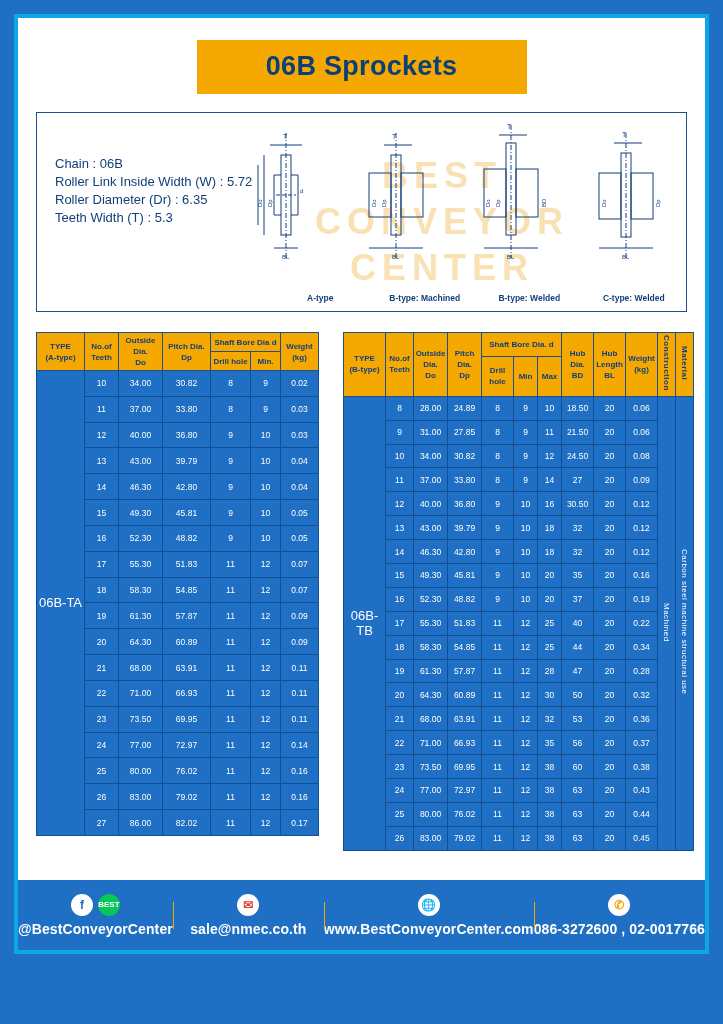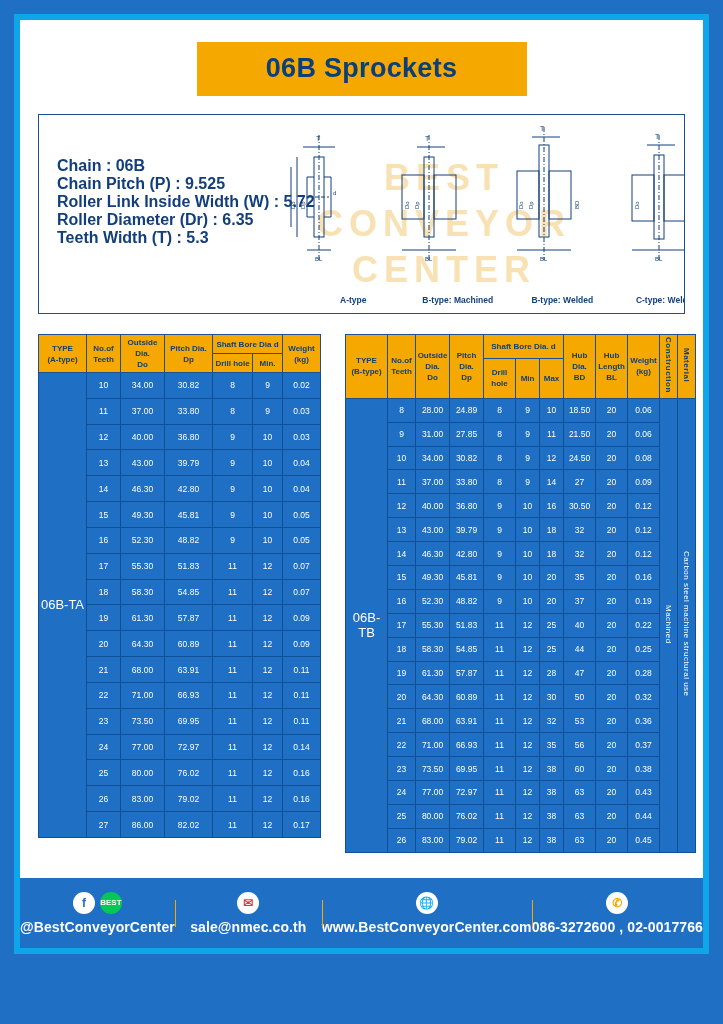--- a/index.html
+++ b/index.html
@@ -13,21 +13,21 @@
     position: relative;
     width: 723px; height: 1024px;
     background: #1f6fc4;
     padding: 14px 14px 0 14px;
   }
   .sheet {
     position: relative;
     width: 695px;
     height: 940px;
     background: #ffffff;
-    border: 6px solid #0ea5e9;
+    border: 4px solid #0ea5e9;
     overflow: hidden;
   }
   
   .title-bar {
     margin: 22px auto 0 auto;
     width: 330px;
     background: #f5a800;
     text-align: center;
     padding: 11px 0 12px 0;
   }
@@ -42,23 +42,23 @@
     margin: 18px 18px 0 18px;
     border: 1px solid #1f4f8f;
     height: 200px;
     display: flex;
     position: relative;
     overflow: hidden;
   }
   .spec-left {
     width: 250px;
     padding: 42px 0 0 18px;
-    font-size: 16px;
+    font-size: 13px;
     color: #123f7b;
-    font-weight: bold;
+    font-weight: normal;
     line-height: 18px;
     z-index: 2;
   }
   .spec-left div { white-space: nowrap; }
   .spec-right {
     flex: 1;
     position: relative;
   }
   .watermark {
     position: absolute;
@@ -189,21 +189,20 @@
   <div class="sheet">
 
     <div class="title-bar">
       <div class="title">06B Sprockets</div>
     </div>
 
     <div class="spec-panel">
       <div class="watermark">BEST CONVEYOR CENTER</div>
       <div class="spec-left">
         <div>Chain : 06B</div>
-        <div>Chain Pitch (P) :  9.525</div>
         <div>Roller Link Inside Width (W) : 5.72</div>
         <div>Roller Diameter (Dr) : 6.35</div>
         <div>Teeth Width (T) : 5.3</div>
       </div>
       <div class="spec-right">
         <div class="drawings">
           <svg width="430" height="170" viewBox="0 0 430 170">
             <g stroke="#123f7b" fill="none" stroke-width="1">
 
               <line x1="30" y1="20" x2="30" y2="145" stroke-dasharray="5,2,1,2"></line>
@@ -636,21 +635,21 @@
             </tr>
             <tr>
               <td>18</td>
               <td>58.30</td>
               <td>54.85</td>
               <td>11</td>
               <td>12</td>
               <td>25</td>
               <td>44</td>
               <td>20</td>
-              <td>0.25</td>
+              <td>0.34</td>
             </tr>
             <tr>
               <td>19</td>
               <td>61.30</td>
               <td>57.87</td>
               <td>11</td>
               <td>12</td>
               <td>28</td>
               <td>47</td>
               <td>20</td>

